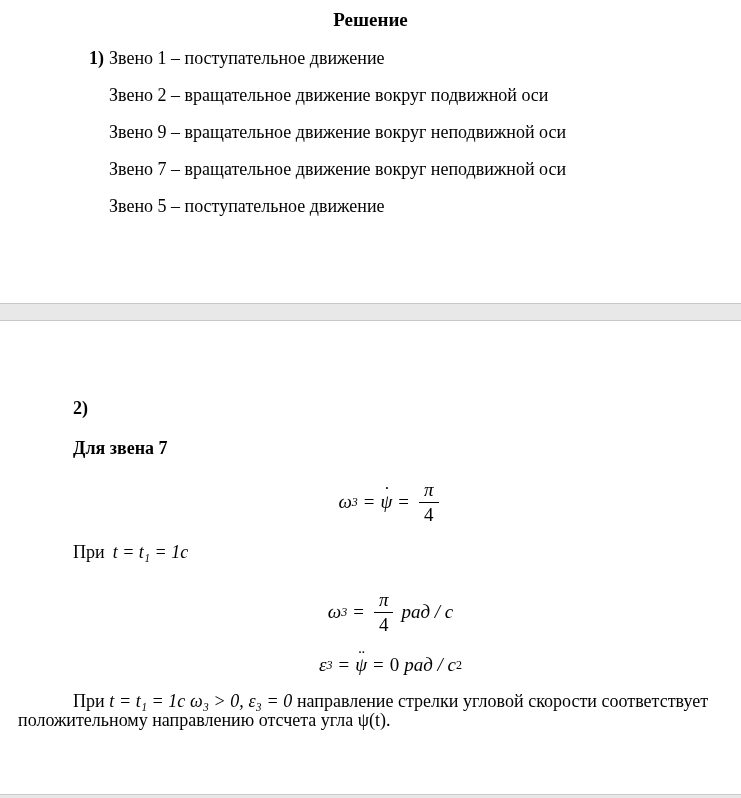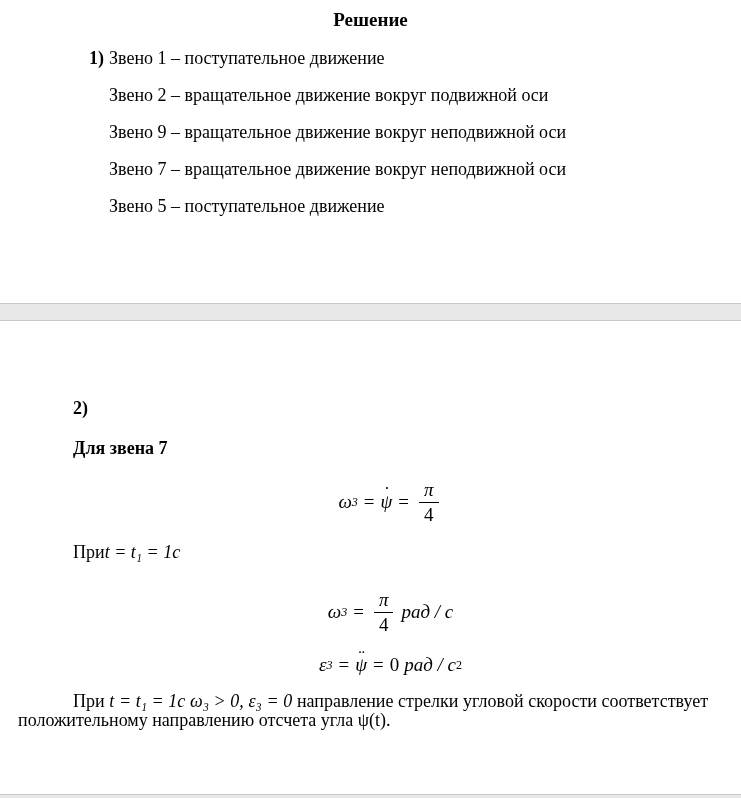--- a/index.html
+++ b/index.html
@@ -50,21 +50,21 @@
   sup.msup { font-size: 12px; }
 
   .frac { display: inline-block; vertical-align: middle; text-align: center; margin: 0 4px; line-height: 1.05; }
   .frac .num { display: block; padding: 0 5px 2px; border-bottom: 1.5px solid #000; font-style: italic; }
   .frac .den { display: block; padding-top: 2px; }
 
   .acc-wrap { position: relative; display: inline-block; font-style: italic; }
   .acc { position: absolute; left: 55%; transform: translateX(-50%); top: -0.42em; font-style: normal; font-size: 1em; }
 
   .cond { position: absolute; top: 542px; left: 73px; font-size: 18px; }
-  .cond .mathseg { font-style: italic; }
+  .cond .mathseg { font-style: italic; margin-left: 8px; }
 
   .para {
     position: absolute; top: 692px; left: 18px; width: 690px;
     font-size: 18px; line-height: 19px;
     text-align: justify; text-align-last: left;
     text-indent: 55px;
   }
   .para .mathseg { font-style: italic; }
 
   .closing { position: absolute; top: 763px; left: 73px; font-size: 18px; }

